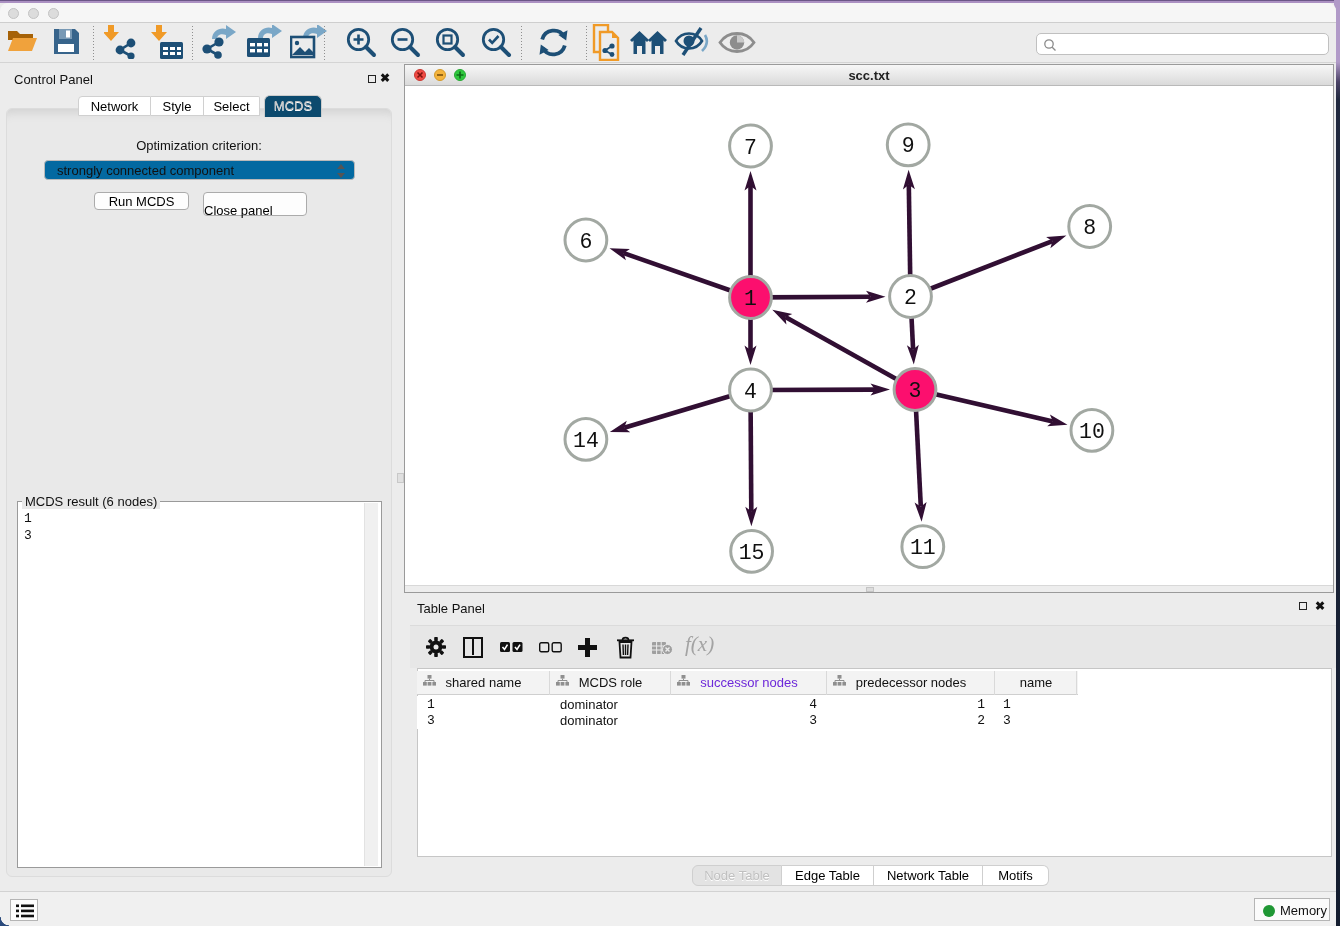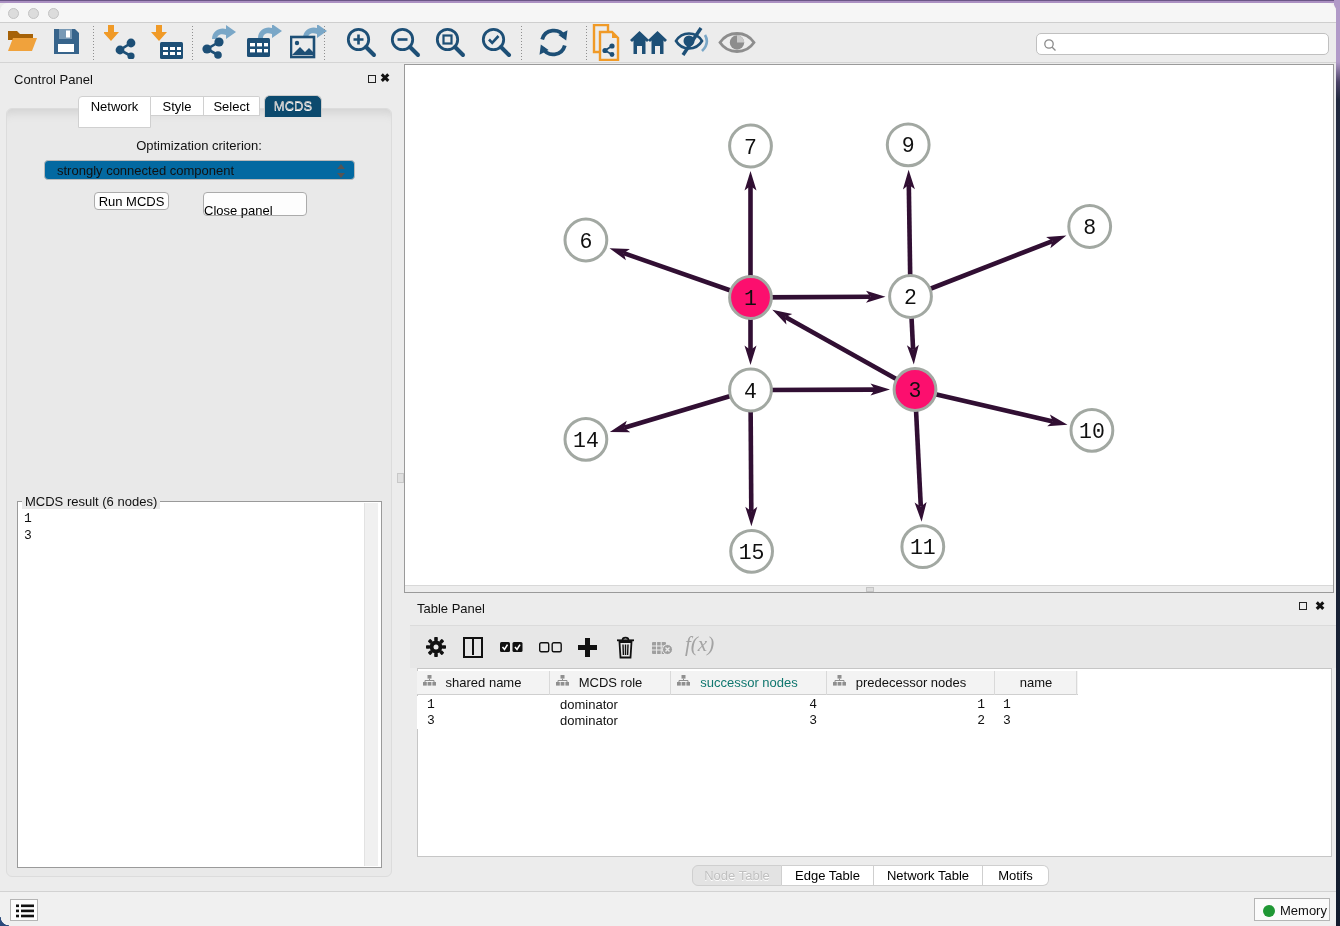--- a/index.html
+++ b/index.html
@@ -145,44 +145,62 @@
       </svg>
  </div>
 </div>
 
 <div class="abs" id="cp-title" style="left:14px;top:72px;font-size:13px;color:#111">Control Panel</div>
 <div class="abs" id="cp-max" style="left:368px;top:75px;width:8px;height:8px;border:1.3px solid #222"></div>
 <div class="abs" id="cp-close" style="left:380px;top:71px;font-size:12px;font-weight:bold;color:#111">✖</div>
 <div class="abs" id="cp-container" style="left:6px;top:108px;width:386px;height:769px;background:#e9e9e9;border:1px solid #dcdcdc;border-radius:6px;box-shadow:inset 0 14px 10px -10px #d2d2d2"></div>
 
 <div class="abs" id="cp-tabs" style="left:78px;top:96px;height:20px">
- <div class="abs" style="left:0;top:0;width:73px;height:32px;background:#fff;border:1px solid #d0d0d0;border-radius:4px 0 0 0;text-align:center;font-size:13px;padding-top:2px">Network</div>
+ <div class="abs" style="left:0;top:0;width:73px;height:20px;background:#fff;border:1px solid #d0d0d0;border-radius:4px 0 0 0;text-align:center;font-size:13px;padding-top:2px">Network</div>
  <div class="abs" style="left:73px;top:0;width:53px;height:20px;background:#fff;border:1px solid #d0d0d0;border-left:none;text-align:center;font-size:13px;padding-top:2px">Style</div>
  <div class="abs" style="left:126px;top:0;width:56px;height:20px;background:#fff;border:1px solid #d0d0d0;border-left:none;border-radius:0 2px 0 0;text-align:center;font-size:13px;padding-top:2px">Select</div>
  <div class="abs" style="left:186px;top:-1px;width:58px;height:22px;background:#0c4a6e;border:1px solid #cccccc;border-bottom:none;border-radius:6px 6px 0 0;text-align:center;font-size:13px;padding-top:2px;color:#c0c0c0;text-shadow:0 1px 0 #fff">MCDS</div>
 </div>
 <div class="abs" style="left:7px;top:138px;width:384px;text-align:center;font-size:13px;color:#111">Optimization criterion:</div>
 <div class="abs" id="dropdown" style="left:44px;top:160px;width:311px;height:20px;background:#0369a1;border:1px solid #b9b9b9;border-radius:4px">
  <div class="abs" style="left:12px;top:2px;font-size:13px;color:#111">strongly connected component</div>
  <svg width="10" height="14" style="position:absolute;right:8px;top:3px" viewBox="0 0 10 14">
       <polygon points="5,0 9,5 1,5" fill="#555"></polygon>
       <polygon points="5,14 9,9 1,9" fill="#555"></polygon>
     </svg>
 </div>
-<div class="abs" id="btn-run" style="left:94px;top:192px;width:75px;height:18px;background:#fdfdfd;border:1px solid #ababab;border-radius:4px;text-align:center;font-size:13px;padding-top:1px">Run MCDS</div>
+<div class="abs" id="btn-run" style="left:94px;top:192px;width:95px;height:18px;background:#fdfdfd;border:1px solid #ababab;border-radius:4px;text-align:center;font-size:13px;padding-top:1px">Run MCDS</div>
 <div class="abs" id="btn-close" style="left:203px;top:192px;width:104px;height:24px;background:#fdfdfd;border:1px solid #ababab;border-radius:4px;text-align:left;font-size:13px;padding-top:10px">Close panel</div>
 
 <div class="abs" id="mcds-box" style="left:17px;top:501px;width:365px;height:367px;background:#fff;border:1px solid #9a9a9a"></div>
 <div class="abs" style="left:22px;top:494px;background:#e9e9e9;padding:0 3px;font-size:13px;color:#111">MCDS result (6 nodes)</div>
 <div class="abs" style="left:364px;top:503px;width:14px;height:363px;background:#f0f0f0;border-left:1px solid #e2e2e2"></div>
 <div class="abs" style="left:24px;top:511px;font-family:'Liberation Mono',monospace;font-size:13px;color:#111;line-height:16.5px">1<br>3</div>
 
 <div class="abs" style="left:397px;top:473px;width:7px;height:10px;background:#e0e0e0;border:1px solid #c8c8c8"></div>
 
 <div class="abs" id="net-win" style="left:404px;top:64px;width:930px;height:529px;border:1px solid #9a9a9a;background:#fff">
+ <div class="abs" id="net-title" style="left:0;top:0;width:928px;height:21px;background:linear-gradient(#f7f7f7,#dadada);border-bottom:1px solid #b9b9b9">
+  <div class="abs" style="left:9px;top:4px;width:12px;height:12px;border-radius:50%;background:#f14a43;border:1px solid #ca3a34">
+        <svg width="10" height="10" viewBox="0 0 10 10" style="position:absolute;left:0;top:0">
+          <path d="M2.5 2.5L7.5 7.5M7.5 2.5L2.5 7.5" stroke="#7c120e" stroke-width="1.6"></path>
+        </svg>
+      </div>
+  <div class="abs" style="left:29px;top:4px;width:12px;height:12px;border-radius:50%;background:#f5b43c;border:1px solid #d29a2c">
+        <svg width="10" height="10" viewBox="0 0 10 10" style="position:absolute;left:0;top:0">
+          <path d="M2 5L8 5" stroke="#885c10" stroke-width="1.8"></path>
+        </svg>
+      </div>
+  <div class="abs" style="left:49px;top:4px;width:12px;height:12px;border-radius:50%;background:#2fc83e;border:1px solid #28a835">
+        <svg width="10" height="10" viewBox="0 0 10 10" style="position:absolute;left:0;top:0">
+          <path d="M5 1.5L5 8.5M1.5 5L8.5 5" stroke="#0e6b18" stroke-width="1.7"></path>
+        </svg>
+      </div>
+  <div class="abs" style="left:0;top:3px;width:928px;text-align:center;font-size:13px;font-weight:600;color:#222">scc.txt</div>
+ </div>
  <div class="abs" id="canvas" style="left:0;top:21px;width:928px;height:499px;background:#fff">
   <svg id="graphsvg" width="928" height="499" style="position:absolute;left:0;top:0">
         <g stroke="#310f33" stroke-width="4.6" fill="none">
 <line x1="345.5" y1="211.5" x2="345.5" y2="100.0"></line>
 <line x1="345.5" y1="211.5" x2="218.7" y2="167.2"></line>
 <line x1="345.5" y1="211.5" x2="465.5" y2="210.7"></line>
 <line x1="345.5" y1="211.5" x2="345.5" y2="264.0"></line>
 <line x1="505.5" y1="210.5" x2="503.8" y2="98.8"></line>
 <line x1="505.5" y1="210.5" x2="647.4" y2="155.1"></line>
 <line x1="505.5" y1="210.5" x2="508.1" y2="263.5"></line>
@@ -330,21 +348,21 @@
       <div class="abs" style="left:0;top:4px;width:121px;text-align:center;font-size:13px;color:#111">MCDS role</div>
     </div>
     <div class="abs" style="left:254px;top:0;width:156px;height:24px;border-right:1px solid #d9d9d9">
       <svg width="13" height="11" viewBox="0 0 13 11" style="position:absolute;left:6px;top:4px">
 <rect x="4.5" y="0" width="4" height="3.6" fill="#8f8f8f"></rect>
 <rect x="0" y="7" width="3.8" height="3.6" fill="#8f8f8f"></rect>
         <rect x="4.6" y="7" width="3.8" height="3.6" fill="#8f8f8f"></rect>
         <rect x="9.4" y="7" width="3.6" height="3.6" fill="#8f8f8f"></rect>
 <path d="M6.5 3.6 V5.5 M2 7 V5.5 H11 V7" stroke="#8f8f8f" stroke-width="1" fill="none"></path>
 </svg>
-      <div class="abs" style="left:0;top:4px;width:156px;text-align:center;font-size:13px;color:#0f766e">successor nodes</div>
+      <div class="abs" style="left:0;top:4px;width:156px;text-align:center;font-size:13px;color:#6d28d9">successor nodes</div>
     </div>
     <div class="abs" style="left:410px;top:0;width:168px;height:24px;border-right:1px solid #d9d9d9">
       <svg width="13" height="11" viewBox="0 0 13 11" style="position:absolute;left:6px;top:4px">
 <rect x="4.5" y="0" width="4" height="3.6" fill="#8f8f8f"></rect>
 <rect x="0" y="7" width="3.8" height="3.6" fill="#8f8f8f"></rect>
         <rect x="4.6" y="7" width="3.8" height="3.6" fill="#8f8f8f"></rect>
         <rect x="9.4" y="7" width="3.6" height="3.6" fill="#8f8f8f"></rect>
 <path d="M6.5 3.6 V5.5 M2 7 V5.5 H11 V7" stroke="#8f8f8f" stroke-width="1" fill="none"></path>
 </svg>
       <div class="abs" style="left:0;top:4px;width:168px;text-align:center;font-size:13px;color:#111">predecessor nodes</div>

